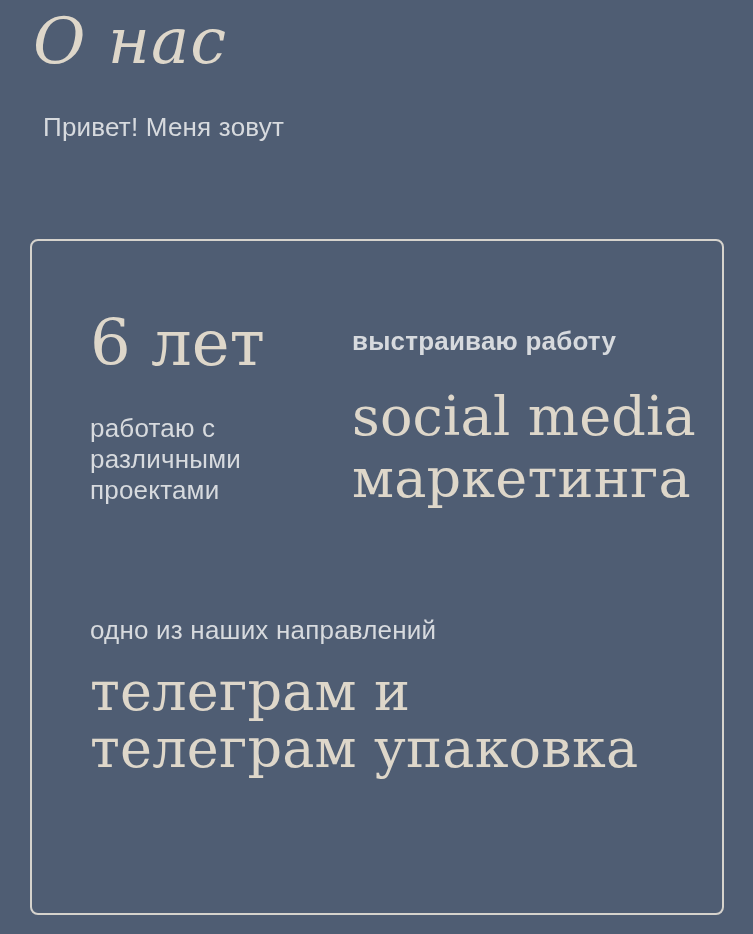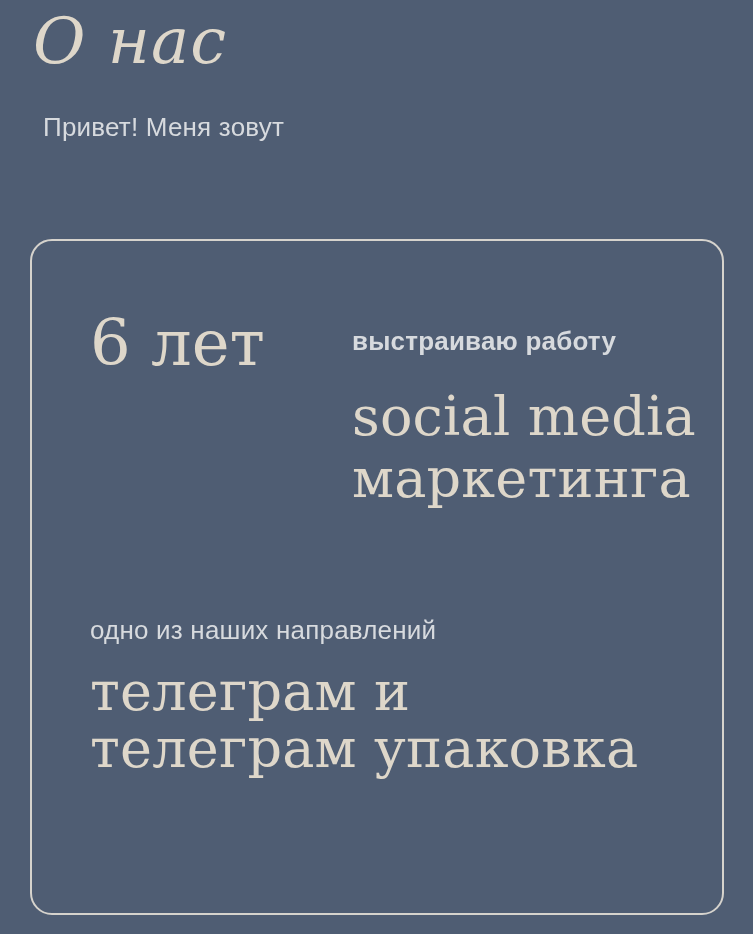--- a/index.html
+++ b/index.html
@@ -41,21 +41,21 @@
     font-weight:400;
     color:var(--light,#d7dade);
     letter-spacing:0.2px;
   }
   .card{
     position:absolute;
     left:30px;top:239px;
     width:694px;height:676px;
     box-sizing:border-box;
     border:2px solid var(--card-border,#d6d3cd);
-    border-radius:22px;
+    border-radius:8px;
   }
   .stat-value{
     position:absolute;
     left:58px;top:70px;
     font-family:"DejaVu Serif",serif;
     font-size:64px;
     line-height:1;
     color:var(--cream,#ded7ca);
   }
   .smm-label{
@@ -110,20 +110,25 @@
   <p class="intro">
     <span>Привет! Меня зовут</span><br>
   </p>
 
   <div class="card">
 
     <div class="stat-value">6 лет</div>
 
     <div class="smm-label">выстраиваю работу</div>
 
+    <div class="stat-caption">
+      <div>работаю с</div>
+      <div>различными</div>
+      <div>проектами</div>
+    </div>
 
     <div class="smm-heading serif-heading">
       <div>social media</div>
       <div>маркетинга</div>
     </div>
 
     <div class="direction-label">одно из наших направлений</div>
 
     <div class="direction-heading serif-heading">
       <div>телеграм и</div>

